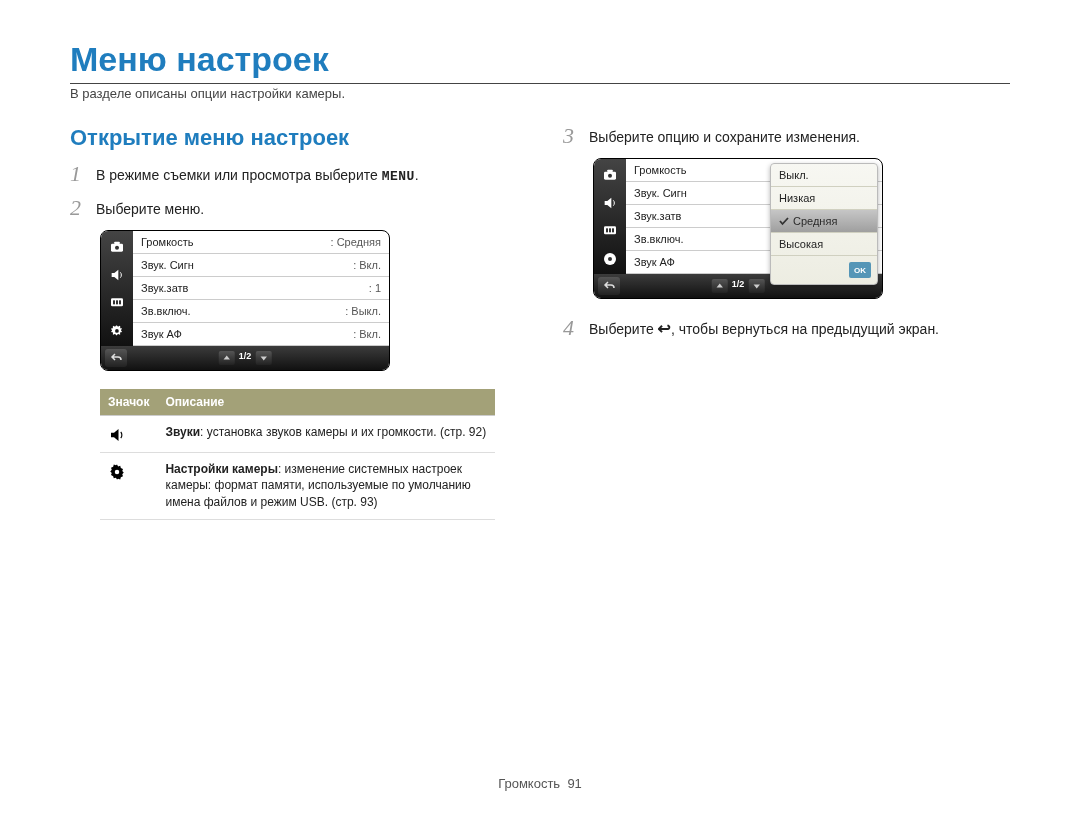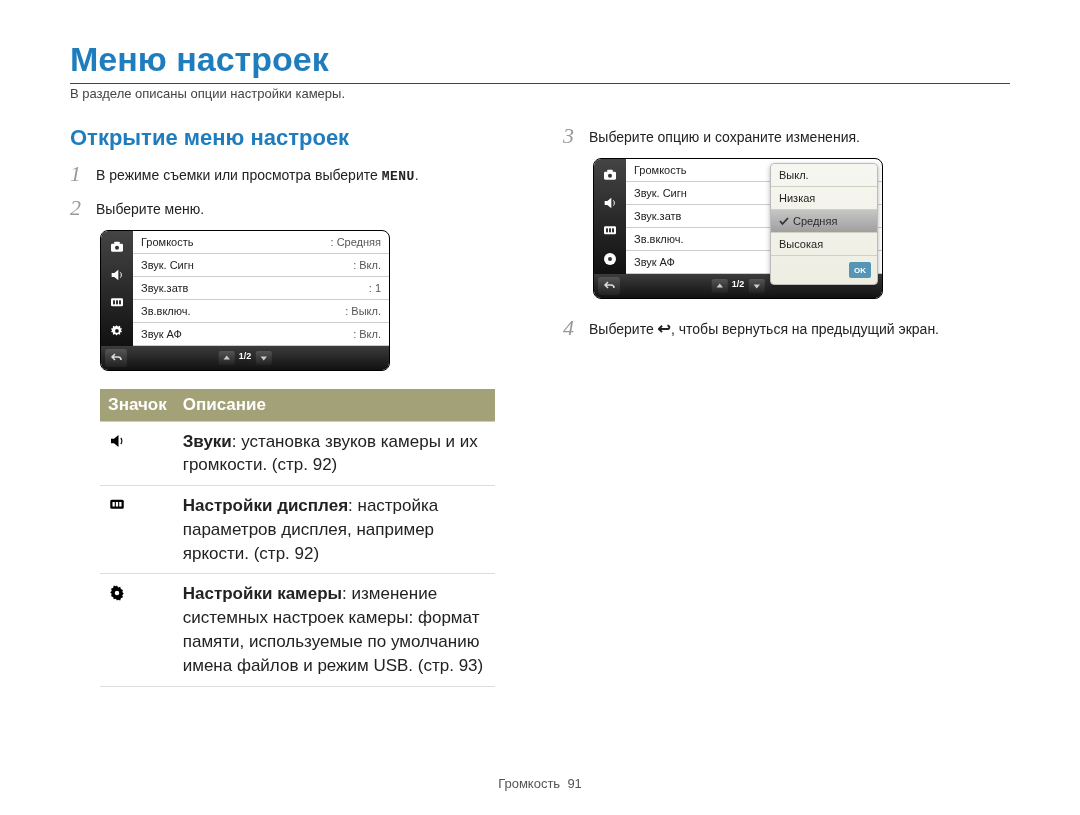--- a/index.html
+++ b/index.html
@@ -121,21 +121,21 @@
   .pager-btn {
     width:16px;height:14px;background:linear-gradient(#555,#222);
     border-radius:2px;display:flex;align-items:center;justify-content:center;color:#bbb;
   }
 
   
   .desc-table {
     width: 395px;
     margin-left: 30px;
     border-collapse: collapse;
-    font-size: 17px;
+    font-size: 12px;
   }
   .desc-table thead th {
     background:#a3a178;
     color:#fff;
     text-align:left;
     font-weight:600;
     padding:6px 8px;
     border-bottom:1px solid #ccc;
   }
   .desc-table td {
@@ -300,31 +300,20 @@
             <svg width="18" height="18" viewBox="0 0 24 24" fill="#000">
                 <path d="M4 9v6h4l6 5V4l-6 5H4z"></path>
                 <path d="M17 8c1 1 1.5 2.3 1.5 4S18 15 17 16" stroke="#000" stroke-width="1.5" fill="none"></path>
               </svg>
           </td>
           <td><strong>Звуки</strong><span>: установка звуков камеры и их громкости. (стр. 92)</span></td>
         </tr>
         <tr>
           <td class="ic-cell">
             <svg width="18" height="18" viewBox="0 0 24 24" fill="#000">
-                <rect x="3" y="5" width="18" height="12" rx="2"></rect>
-                <rect x="6" y="8" width="3" height="6" fill="#fff"></rect>
-                <rect x="10.5" y="8" width="3" height="6" fill="#fff"></rect>
-                <rect x="15" y="8" width="3" height="6" fill="#fff"></rect>
-              </svg>
-          </td>
-          <td><strong>Настройки дисплея</strong><span>: настройка параметров дисплея, например яркости. (стр. 92)</span></td>
-        </tr>
-        <tr>
-          <td class="ic-cell">
-            <svg width="18" height="18" viewBox="0 0 24 24" fill="#000">
                 <circle cx="12" cy="12" r="3" fill="#fff"></circle>
                 <path d="M12 2l1.5 2.5 2.8-.8.8 2.8L20 8l-1 2.7 2 2.1-2 2.1 1 2.7-2.9 1.5-.8 2.8-2.8-.8L12 22l-1.5-2.5-2.8.8-.8-2.8L4 16l1-2.7-2-2.1 2-2.1L4 6.4l2.9-1.5.8-2.8 2.8.8z"></path>
                 <circle cx="12" cy="12" r="3" fill="#fff"></circle>
               </svg>
           </td>
           <td><strong>Настройки камеры</strong><span>: изменение системных настроек камеры: формат памяти, используемые по умолчанию имена файлов и режим USB. (стр. 93)</span></td>
         </tr>
       </tbody>
     </table>
   </div>

